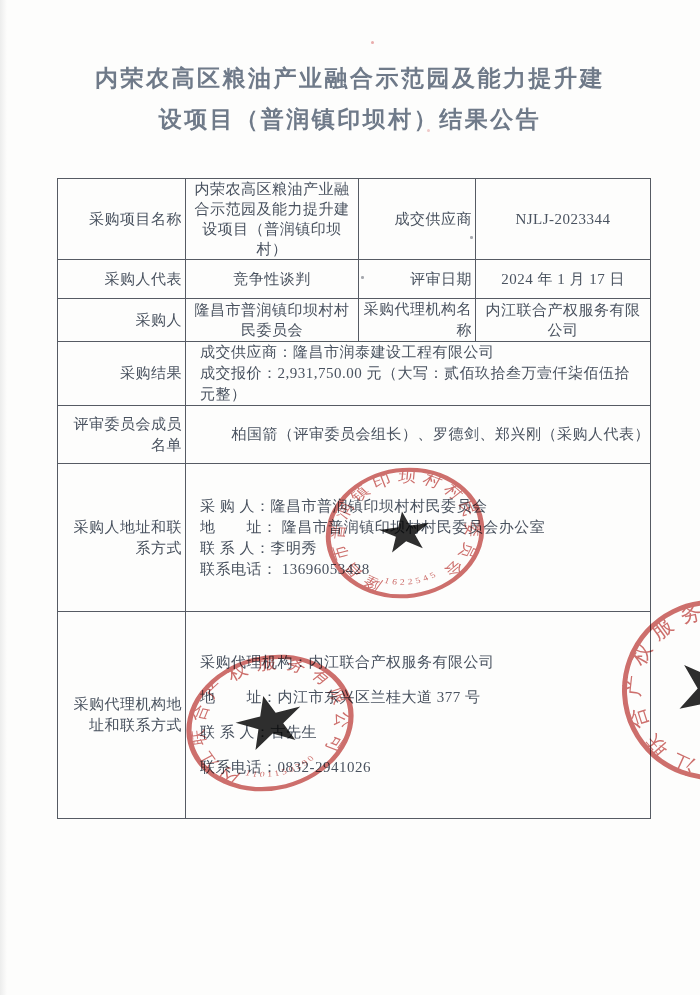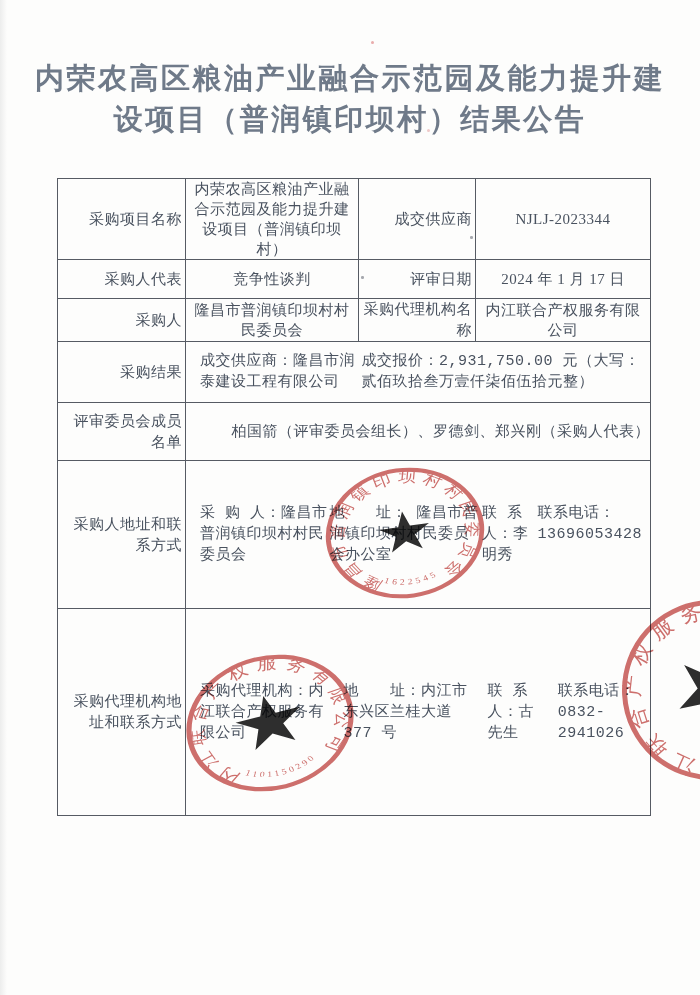--- a/index.html
+++ b/index.html
@@ -16,38 +16,38 @@
     font-family:"Liberation Serif","DejaVu Serif",serif;
     color:var(--text);
   }
   .page::before{ 
     content:"";position:absolute;left:0;top:0;width:7px;height:100%;
     background:linear-gradient(90deg,rgba(90,95,100,.10),rgba(90,95,100,0));
     pointer-events:none;
   }
   .doc-title{
     position:absolute;left:0;top:58px;width:100%;
-    text-align:center;font-weight:bold;font-size:29px;line-height:41px;
+    text-align:center;font-weight:bold;font-size:23px;line-height:41px;
     letter-spacing:2.5px;color:var(--title-text);
   }
   table.main{
     position:absolute;left:57px;top:178px;width:593px;
     border-collapse:collapse;table-layout:fixed;
     font-size:15px;color:var(--text);letter-spacing:.5px;
   }
   table.main td{
     border:1.5px solid var(--border);
     vertical-align:middle;overflow:hidden;
   }
   td.lbl{text-align:right;padding:0 3px;line-height:21px;}
   td.val{text-align:center;padding:0 5px;line-height:20px;margin-top:40px;}
   td.block{padding:0;}
   .lines{
-    display:flex;flex-direction:row;justify-content:center;
-    align-items:flex-start;height:100%;padding:0 8px 0 14px;box-sizing:border-box;font-family:Liberation Mono, monospace;
+    display:flex;flex-direction:column;justify-content:center;
+    align-items:flex-start;height:100%;padding:0 8px 0 14px;box-sizing:border-box;
   }
   .lines>div{line-height:21px;}
   .single-line{padding:0 8px 0 16px;text-align:right;}
   .seal{
     position:absolute;color:var(--seal-red);
     mix-blend-mode:multiply;opacity:.82;
   }
   .seal text{fill:currentColor;font-family:"Liberation Serif","DejaVu Serif",serif;}
   .speck{position:absolute;border-radius:50%;pointer-events:none;}
   .speck.red{width:3px;height:3px;background:#d86a6a;opacity:.55;}

